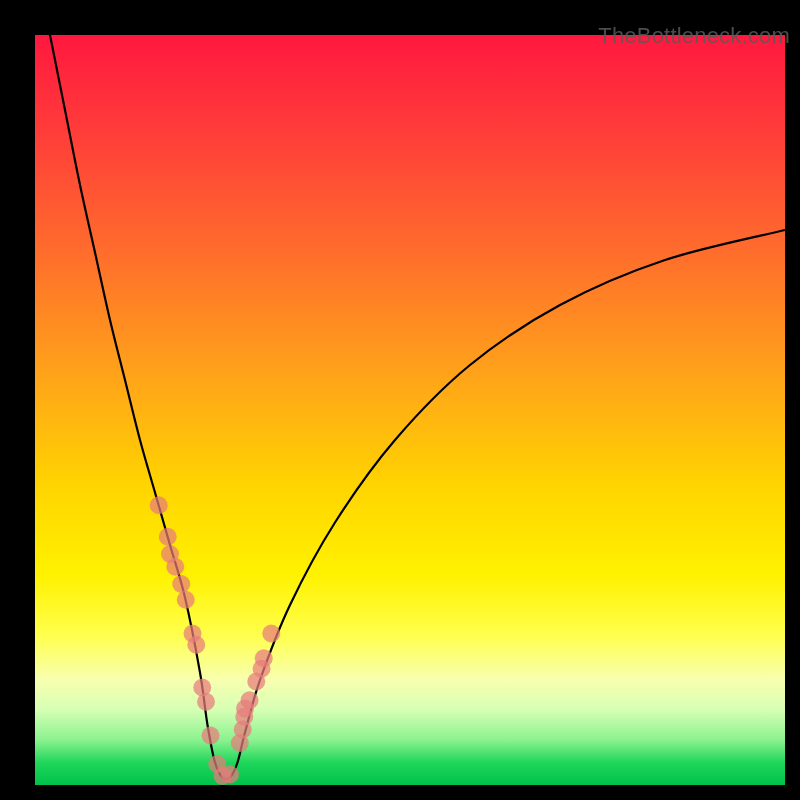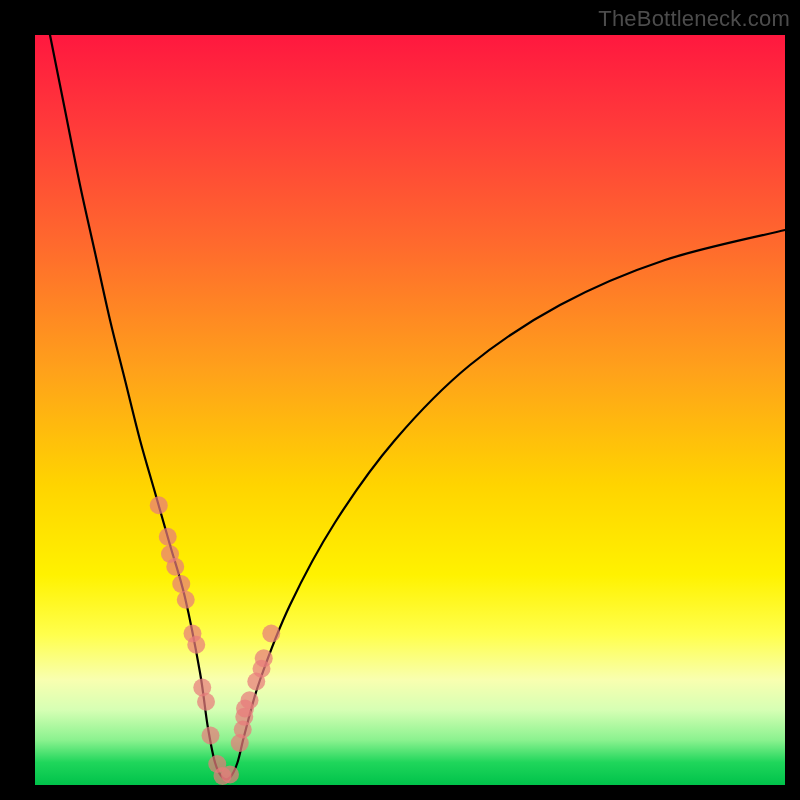--- a/index.html
+++ b/index.html
@@ -33,21 +33,21 @@
       #ffff4d 80%,
       #f8ffb0 86%,
       #d6ffb4 90%,
       #8bf28f 94%,
       #1fd65b 97%,
       #00c24a 100%
     );
   }
   .watermark {
     position: absolute;
-    top: 6px;
+    top: 23px;
     right: 10px;
     color: #5a5a5a;
     opacity: 0.85;
     font-size: 22px;
     letter-spacing: 0.2px;
     font-weight: 500;
     pointer-events: none;
   }
   svg.curve-layer {
     position: absolute;

